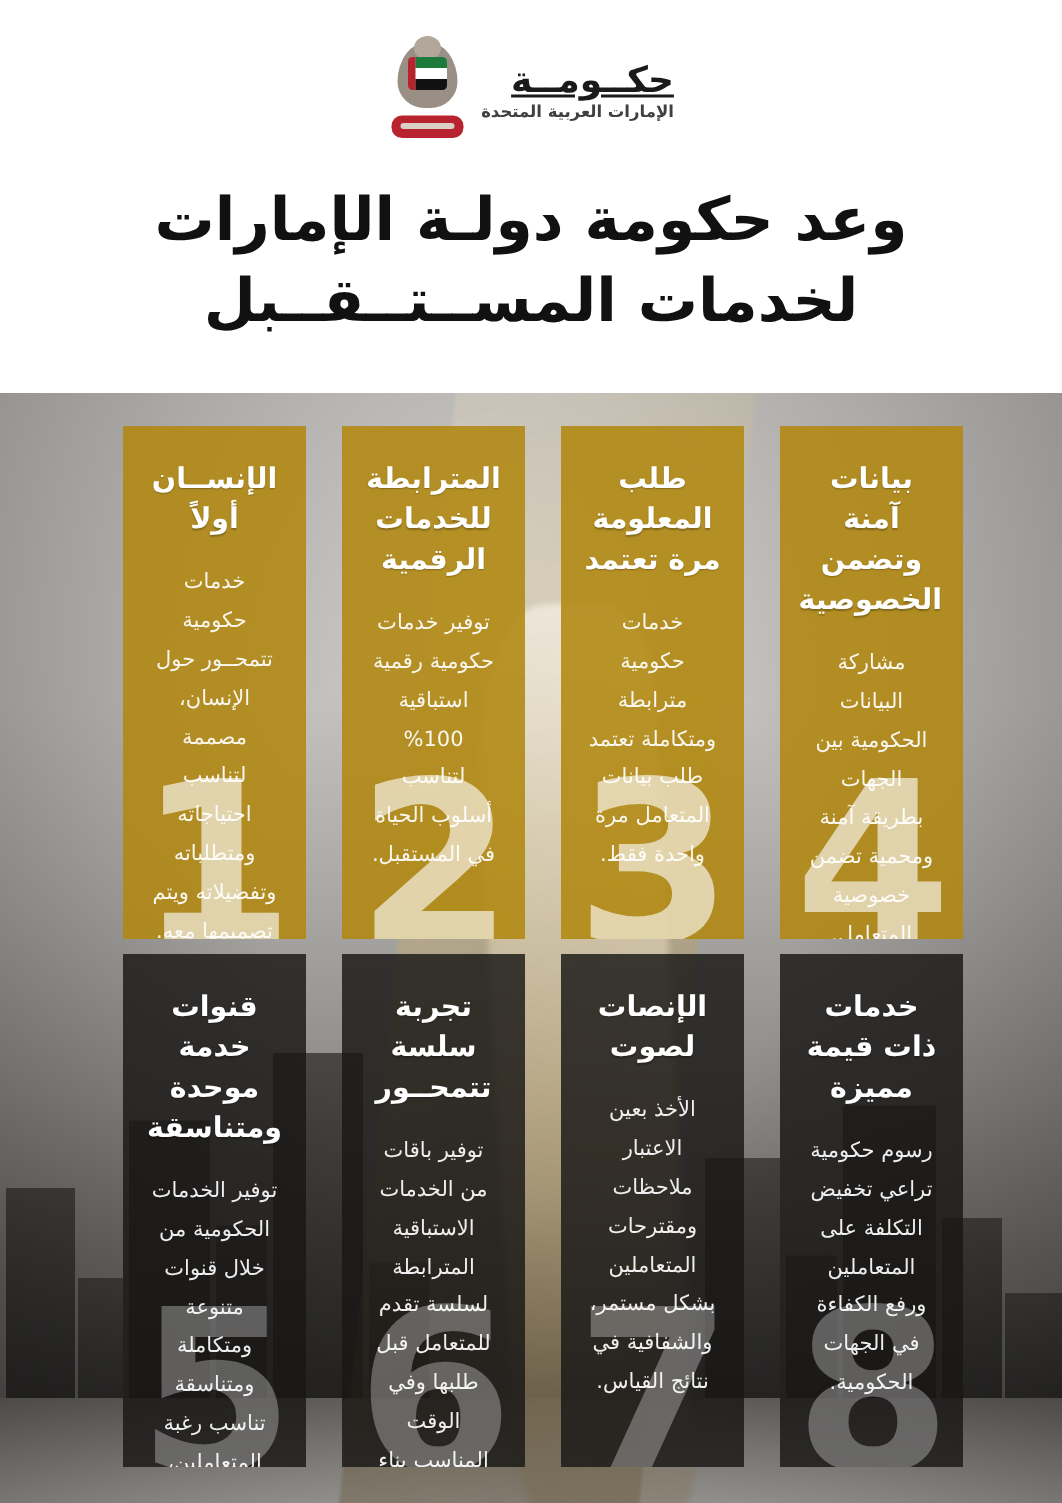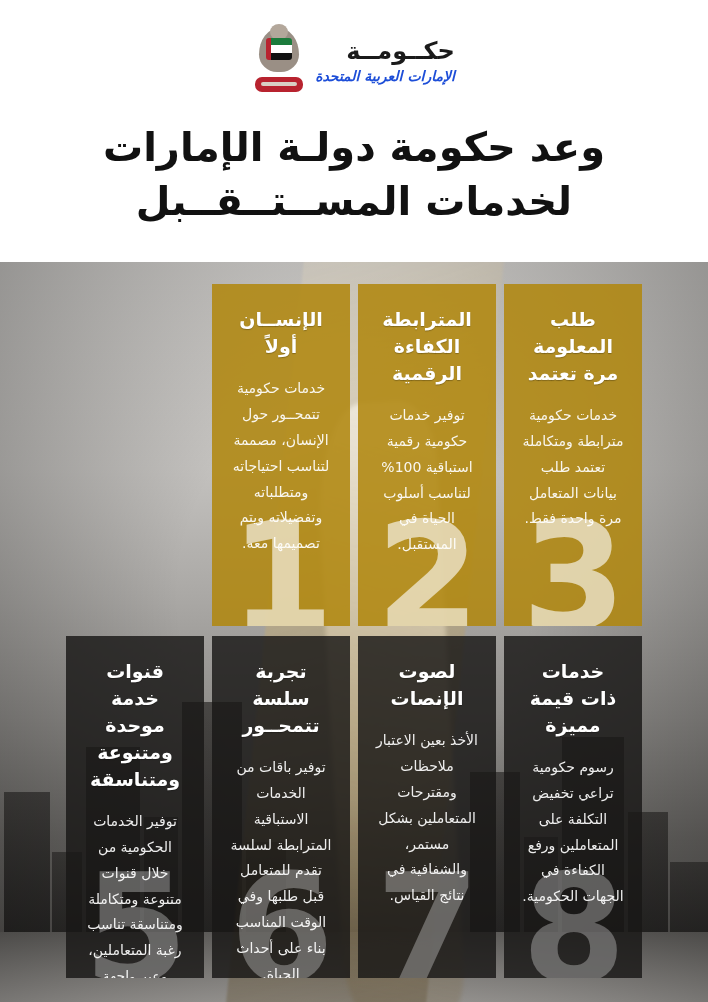--- a/index.html
+++ b/index.html
@@ -72,27 +72,27 @@
   }
   .logo-text {
     text-align: right;
     line-height: 1.15;
   }
   .logo-text .ar-main {
     font-size: 24px;
     font-weight: bold;
     color: #1a1a1a;
     letter-spacing: 1px;
+    text-decoration: underline;
   }
   .logo-text .ar-sub {
-    font-size: 14px;
-    font-weight: bold;
-    color: #1d4ed8;
+    font-size: 11px;
+    font-weight: bold;
+    color: #404040;
     margin-top: 2px;
-    font-style: italic;
   }
 
   .headline {
     margin-top: 24px;
     text-align: center;
     padding: 0 28px;
   }
   .headline .line {
     font-size: 40px;
     font-weight: bold;
@@ -164,20 +164,21 @@
     grid-template-columns: repeat(4, 138px);
     grid-template-rows: 342px 10px 342px;
     column-gap: 8px;
   }
   .card {
     position: relative;
     padding: 22px 14px 10px 14px;
     overflow: hidden;
     color: #ffffff;
     text-align: center;
+    margin-left: 16px;
   }
   .card.gold { background: rgba(176,136,16,.88); }
   .card.dark { background: rgba(24,23,22,.82); }
   .card .title {
     font-size: 19px;
     font-weight: bold;
     line-height: 1.42;
     letter-spacing: .3px;
     text-shadow: 0 1px 1px rgba(0,0,0,.25);
   }
@@ -241,35 +242,44 @@
     <div class="b" style="left:628px;width:40px;  height:190px;"></div>
     <div class="b" style="left:670px;width:38px;  height:140px;"></div>
     <div class="bg-ground"></div>
   </div>
   <div class="flag-shape"></div>
   <div class="flag-shape2"></div>
   <div class="vignette"></div>
 
   <div class="grid">
 
+    <div class="card gold">
+      <div class="title">
+        <div>بيانات آمنة</div>
+        <div>وتضمن</div>
+        <div>الخصوصية</div>
+      </div>
+      <div class="desc">مشاركة البيانات الحكومية بين الجهات بطريقة آمنة ومحمية تضمن خصوصية المتعامل.</div>
+      <div class="num">4</div>
+    </div>
 
     <div class="card gold">
       <div class="title">
         <div>طلب</div>
         <div>المعلومة</div>
         <div>مرة تعتمد</div>
       </div>
       <div class="desc">خدمات حكومية مترابطة ومتكاملة تعتمد طلب بيانات المتعامل مرة واحدة فقط.</div>
       <div class="num">3</div>
     </div>
 
     <div class="card gold">
       <div class="title">
         <div>المترابطة</div>
-        <div>الكفاءة</div>
+        <div>للخدمات</div>
         <div>الرقمية</div>
       </div>
       <div class="desc">توفير خدمات حكومية رقمية استباقية 100% لتناسب أسلوب الحياة في المستقبل.</div>
       <div class="num">2</div>
     </div>
 
     <div class="card gold">
       <div class="title">
         <div>الإنســان</div>
         <div>أولاً</div>
@@ -285,41 +295,40 @@
         <div>خدمات</div>
         <div>ذات قيمة</div>
         <div>مميزة</div>
       </div>
       <div class="desc">رسوم حكومية تراعي تخفيض التكلفة على المتعاملين ورفع الكفاءة في الجهات الحكومية.</div>
       <div class="num">8</div>
     </div>
 
     <div class="card dark">
       <div class="title">
+        <div>الإنصات</div>
         <div>لصوت</div>
-        <div>الإنصات</div>
       </div>
       <div class="desc">الأخذ بعين الاعتبار ملاحظات ومقترحات المتعاملين بشكل مستمر، والشفافية في نتائج القياس.</div>
       <div class="num">7</div>
     </div>
 
     <div class="card dark">
       <div class="title">
         <div>تجربة سلسة</div>
         <div>تتمحــور</div>
       </div>
       <div class="desc">توفير باقات من الخدمات الاستباقية المترابطة لسلسة تقدم للمتعامل قبل طلبها وفي الوقت المناسب بناء على أحداث الحياة.</div>
       <div class="num">6</div>
     </div>
 
     <div class="card dark">
       <div class="title">
         <div>قنوات خدمة</div>
         <div>موحدة</div>
-        <div>ومتنوعة</div>
         <div>ومتناسقة</div>
       </div>
       <div class="desc">توفير الخدمات الحكومية من خلال قنوات متنوعة ومتكاملة ومتناسقة تناسب رغبة المتعاملين، وعبر واجهة حكومية موحدة.</div>
       <div class="num">5</div>
     </div>
 
   </div>
 </div>
 
 </body></html>

